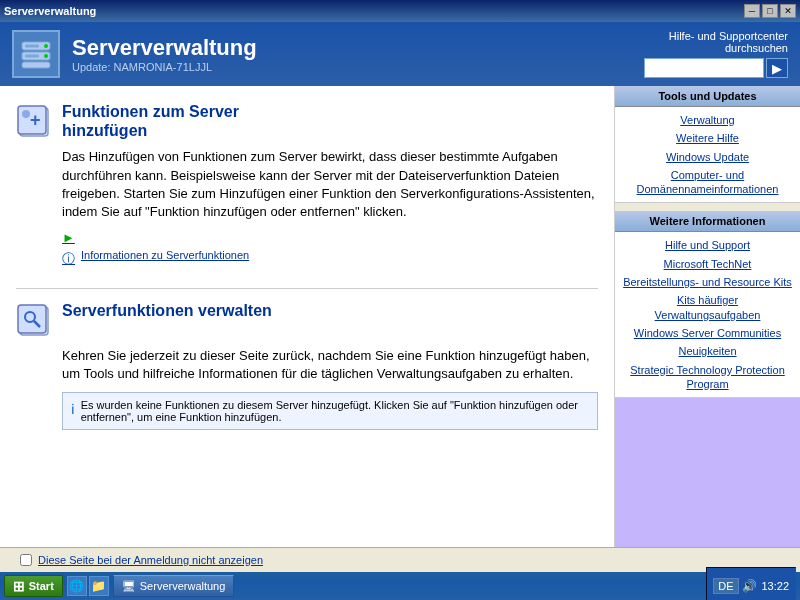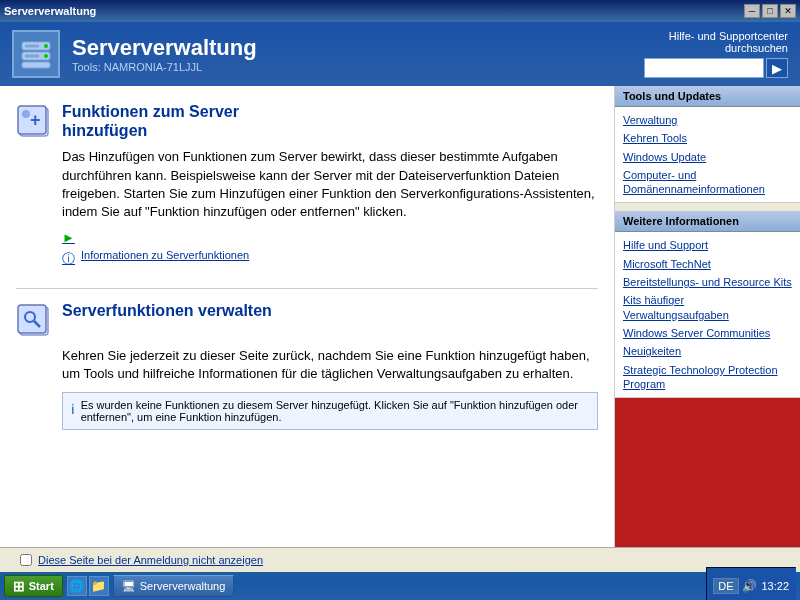--- a/index.html
+++ b/index.html
@@ -196,23 +196,24 @@
     }
     .info-box-icon {
       color: #0066CC;
       font-size: 14px;
       flex-shrink: 0;
     }
 
     
     .right-sidebar {
       width: 185px;
-      background: #b91c1c;
+      background: #c4b5fd;
       padding: 0;
       overflow-y: auto;
+      text-align: center;
     }
     .sidebar-section {
       margin-bottom: 0;
     }
     .sidebar-section-title {
       background: linear-gradient(to bottom, #B8C8E8, #8AAED8);
       color: #000;
       font-weight: bold;
       font-size: 11px;
       padding: 4px 8px;
@@ -361,21 +362,21 @@
         <rect x="4" y="16" width="28" height="8" rx="2" fill="#B0C8F0" stroke="#7AA8D8" stroke-width="1"></rect>
         <rect x="4" y="26" width="28" height="6" rx="2" fill="#B0C8F0" stroke="#7AA8D8" stroke-width="1"></rect>
         <circle cx="28" cy="10" r="2" fill="#00CC00"></circle>
         <circle cx="28" cy="20" r="2" fill="#00CC00"></circle>
         <rect x="7" y="8.5" width="14" height="3" rx="1" fill="#7AA8D8"></rect>
         <rect x="7" y="18.5" width="14" height="3" rx="1" fill="#7AA8D8"></rect>
       </svg>
     </div>
     <div class="header-title-block">
       <div class="header-title">Serververwaltung</div>
-      <div class="header-subtitle">Tools: NAMRONIA-71LJJL</div>
+      <div class="header-subtitle">Update: NAMRONIA-71LJJL</div>
     </div>
   </div>
   <div class="header-search-area">
     <div style="color:white;font-size:11px;text-align:right;">
       <span>Hilfe- und Supportcenter</span><br>
       <span>durchsuchen</span>
     </div>
     <div class="header-search-row">
       <input class="header-search-input" type="text" style="">
       <button class="header-search-btn">▶</button>
@@ -432,21 +433,21 @@
       </div>
     </div>
 
   </div>
 
   <div class="right-sidebar">
     <div class="sidebar-section">
       <div class="sidebar-section-title">Tools und Updates</div>
       <div class="sidebar-links">
         <a class="sidebar-link">Verwaltung</a>
-        <a class="sidebar-link">Kehren Tools</a>
+        <a class="sidebar-link">Weitere Hilfe</a>
         <a class="sidebar-link">Windows Update</a>
         <a class="sidebar-link">Computer- und Domänennameinformationen</a>
       </div>
     </div>
     <div class="sidebar-section-gap"></div>
     <div class="sidebar-section">
       <div class="sidebar-section-title">Weitere Informationen</div>
       <div class="sidebar-links">
         <a class="sidebar-link">Hilfe und Support</a>
         <a class="sidebar-link">Microsoft TechNet</a>

